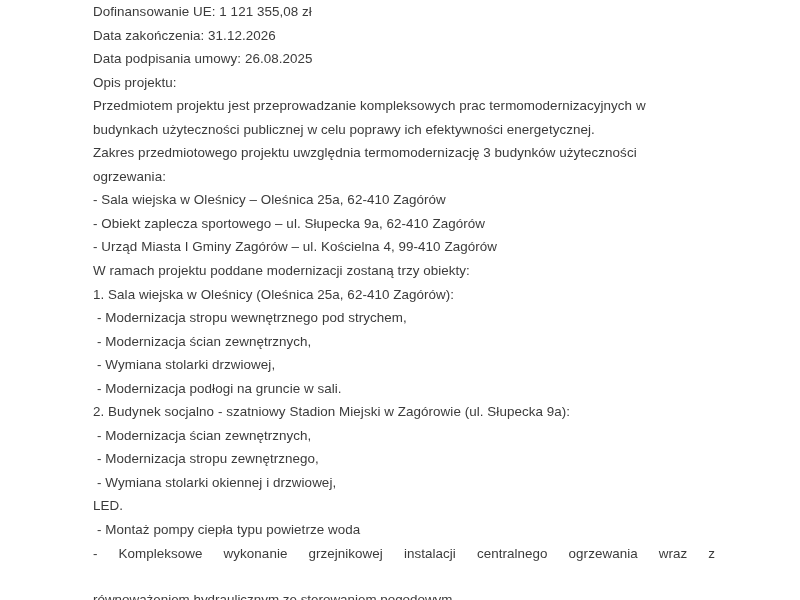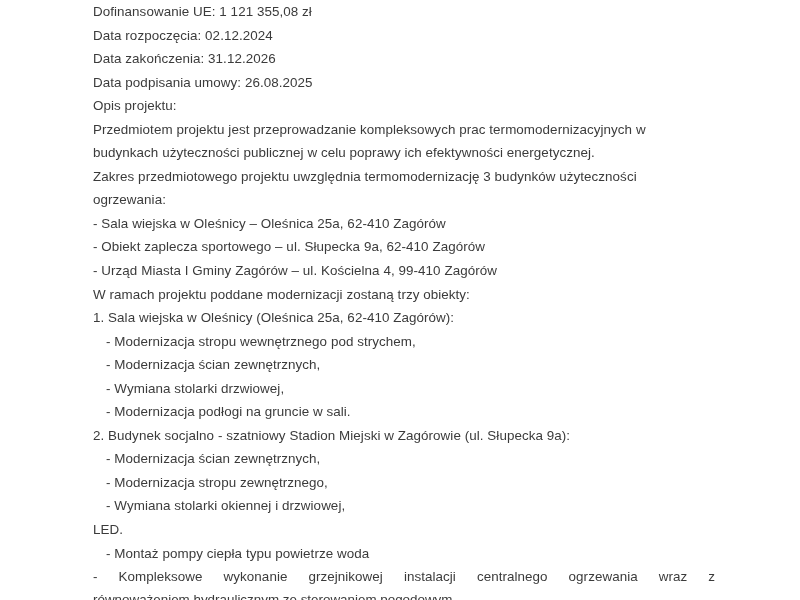--- a/index.html
+++ b/index.html
@@ -32,21 +32,21 @@
   }
   .line {
     font-size: 13.4px;
     line-height: 23.55px;
     color: #3b3b3b;
     white-space: nowrap;
     letter-spacing: 0.005em;
   }
   
   .lvl-0  { margin-left: 0px; }
-  .lvl-1  { margin-left: 13px; }
+  .lvl-1  { margin-left: 4px; }
   .lvl-2  { }
 
   
   .justified {
     white-space: normal;
     text-align: justify;
     text-align-last: justify;
     width: 622px;
     margin-left: 0px;
     padding-left: 0px;
@@ -66,21 +66,20 @@
     height: 12px;
   }
 </style>
 </head>
 <body>
 
 <div class="page">
   <div class="doc-body">
 
     <div class="line lvl-0">Dofinansowanie UE: 1 121 355,08 zł</div>
-    <div class="line lvl-0">Data rozpoczęcia: 02.12.2024</div>
     <div class="line lvl-0">Data zakończenia: 31.12.2026</div>
     <div class="line lvl-0">Data podpisania umowy: 26.08.2025</div>
     <div class="line lvl-0">Opis projektu:</div>
     <div class="line lvl-0">Przedmiotem projektu jest przeprowadzanie kompleksowych prac termomodernizacyjnych w</div>
     <div class="line lvl-0">budynkach użyteczności publicznej w celu poprawy ich efektywności energetycznej.</div>
     <div class="line lvl-0">Zakres przedmiotowego projektu uwzględnia termomodernizację 3 budynków użyteczności</div>
     <div class="line lvl-0">ogrzewania:</div>
     <div class="line lvl-0">- Sala wiejska w Oleśnicy – Oleśnica 25a, 62-410 Zagórów</div>
     <div class="line lvl-0">- Obiekt zaplecza sportowego – ul. Słupecka 9a, 62-410 Zagórów</div>
     <div class="line lvl-0">- Urząd Miasta I Gminy Zagórów – ul. Kościelna 4, 99-410 Zagórów</div>

